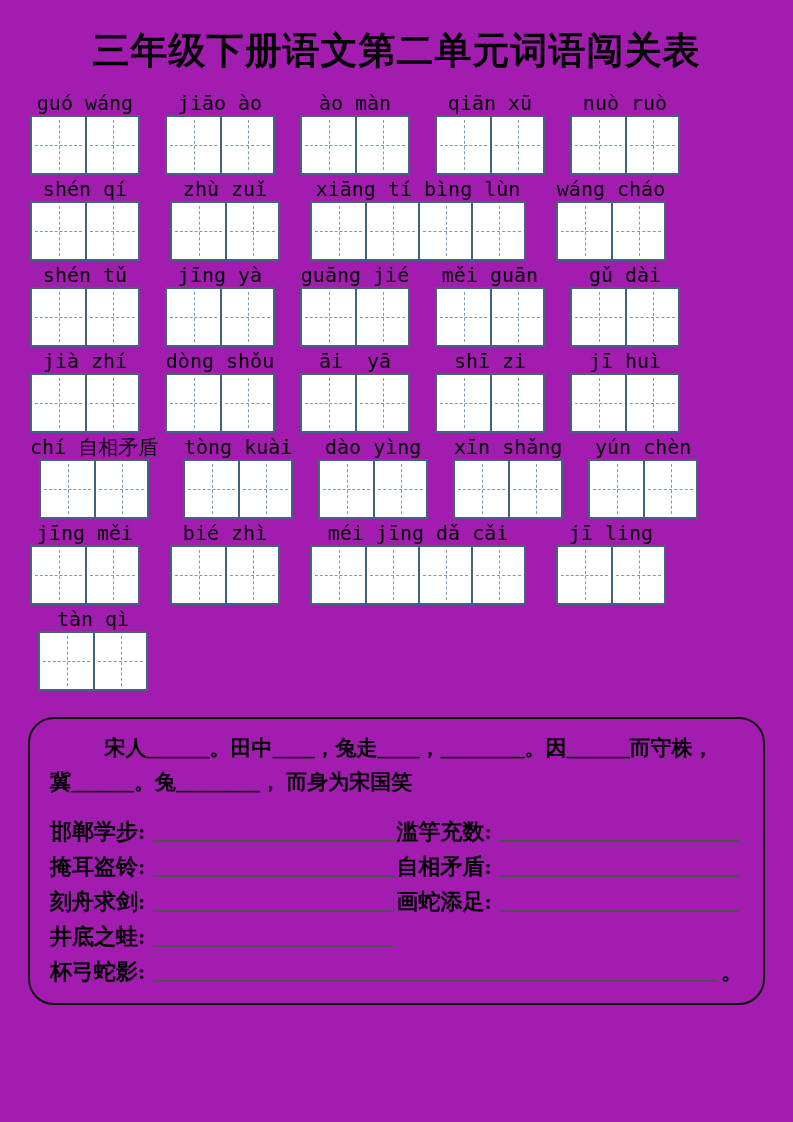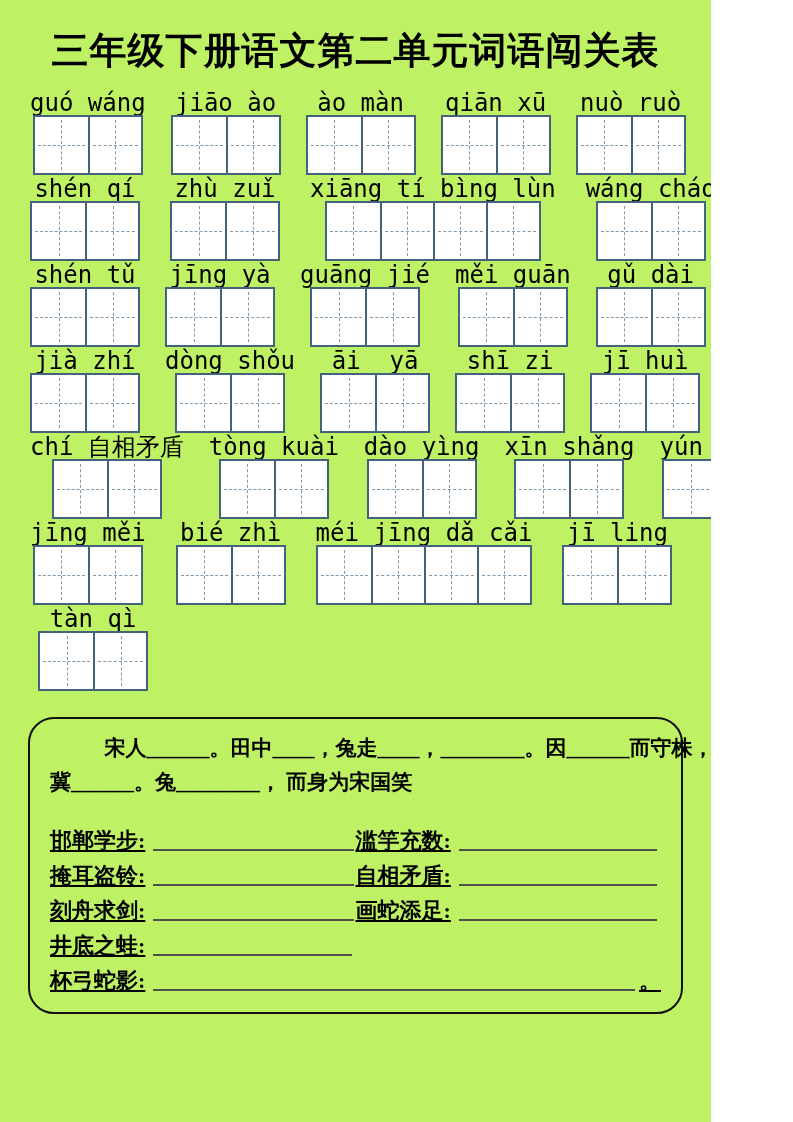--- a/index.html
+++ b/index.html
@@ -5,22 +5,22 @@
   :root{
     --grid-border:#43627c;
     --grid-dash:#7f99ad;
     --box-border:#111111;
     --blank-line:#4f4f4f;
   }
   *{margin:0;padding:0;box-sizing:border-box;}
   html,body{background:#ffffff;}
   .page{
     position:relative;
-    width:711px;height:1122px;
-    background:#bef264;
+    width:793px;height:1122px;
+    background:#a21caf;
     overflow:hidden;
     font-family:"Liberation Serif","DejaVu Serif",serif;
   }
   .title{
     margin:26px auto 16px auto;
     width:690px;
     text-align:center;
     font-size:37px;
     font-weight:bold;
     letter-spacing:1px;
@@ -31,21 +31,21 @@
     display:flex;
     align-items:flex-start;
     margin:0 0 3px 30px;
     column-gap:25px;
   }
   .wrow.g4{column-gap:30px;}
   .wrow.last{margin-left:38px;}
   .group{display:flex;flex-direction:column;align-items:center;}
   .pinyin{
     font-family:"DejaVu Sans Mono",monospace;
-    font-size:24px;
+    font-size:20px;
     line-height:22px;
     color:#000;
     white-space:pre;
   }
   .gbox{
     display:inline-flex;
     border:2px solid var(--grid-border);
     margin-top:1px;
     background:#fff;
   }
@@ -76,21 +76,21 @@
     color:#000;
   }
   .pline{
     font-size:21px;
     font-weight:bold;
     line-height:34px;
     color:#000;
     white-space:nowrap;
   }
   .pline.indent{text-indent:2.6em;}
-  .idioms{margin-top:22px;text-decoration:underline;}
+  .idioms{margin-top:13px;}
   .irow{
     display:flex;
     align-items:flex-end;
     height:35px;
     font-size:22px;
     font-weight:bold;
     color:#000;
   }
   .ihalf{display:flex;width:50%;align-items:flex-end;}
   .ilabel{white-space:nowrap;line-height:30px;}

